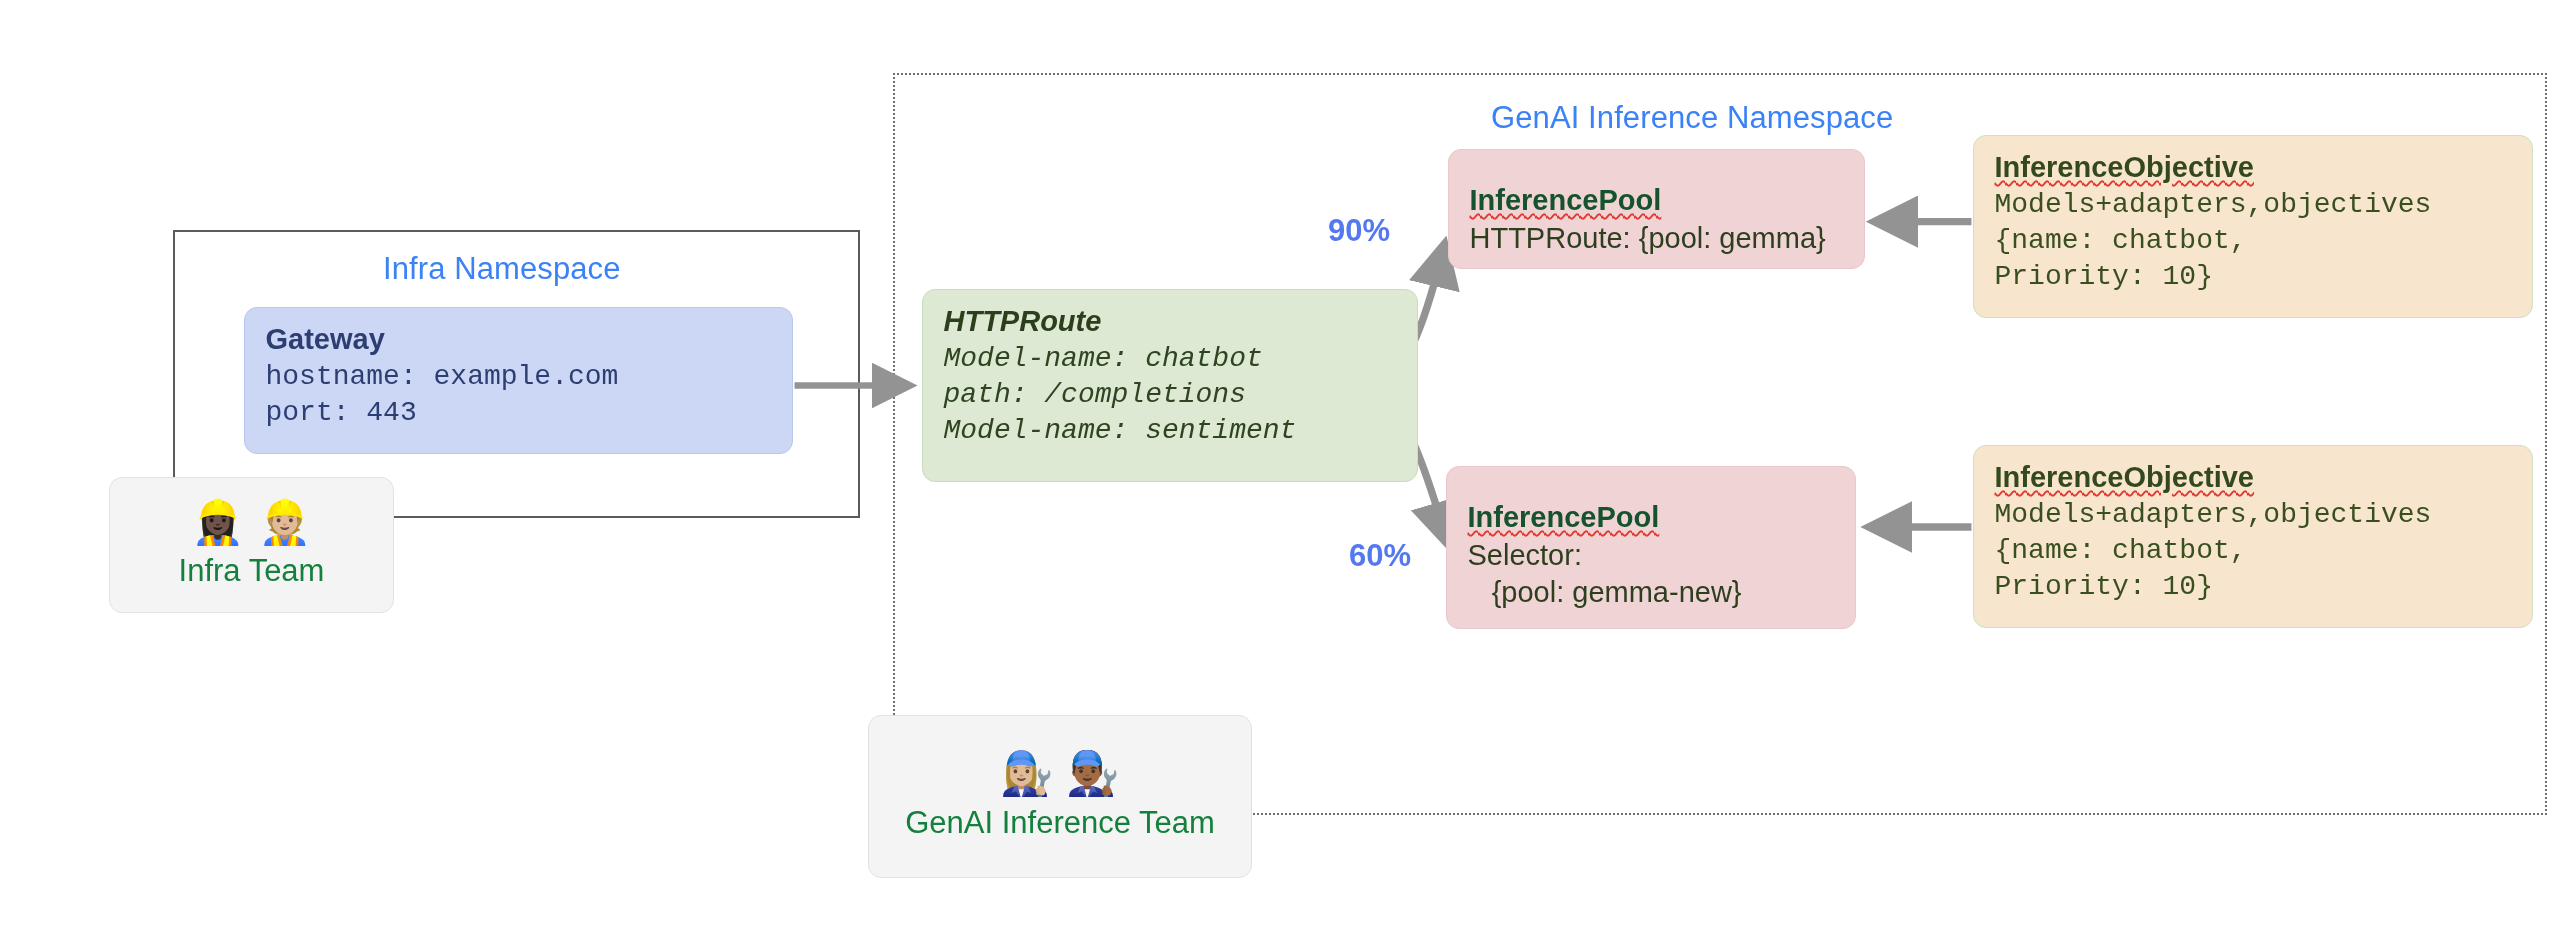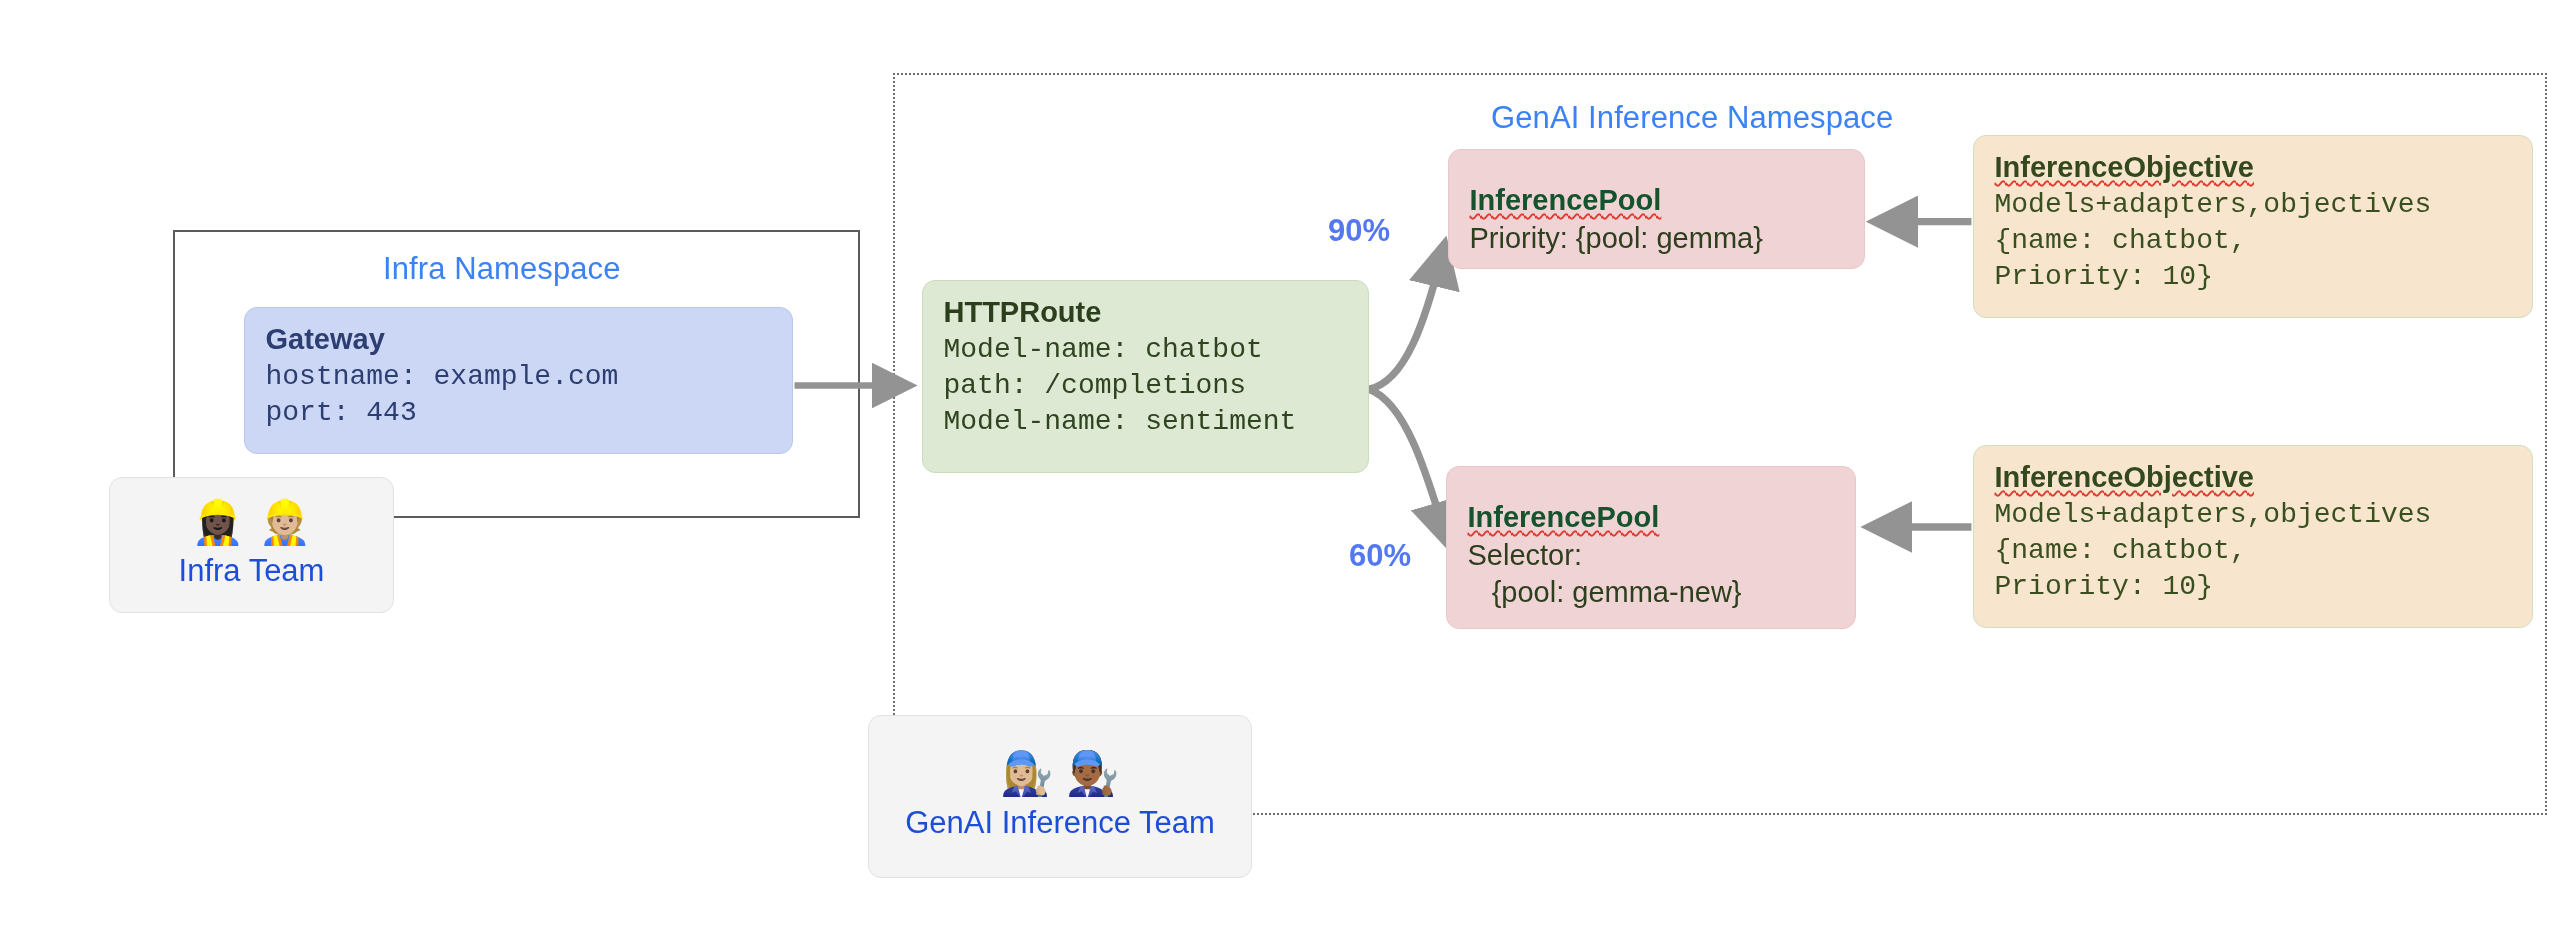--- a/index.html
+++ b/index.html
@@ -112,21 +112,21 @@
     justify-content: center;
   }
   .team .emojis {
     font-size: 43px;
     line-height: 1;
     letter-spacing: 13px;
     margin-bottom: 9.3px;
     padding-left: 13px;
   }
   .team .team-label {
-    color: #1d4ed8;
+    color: #15803d;
     font-size: 31px;
     font-weight: 400;
     white-space: nowrap;
   }
 
   
   .pct {
     position: absolute;
     color: #5478f0;
     font-weight: bold;
@@ -182,30 +182,30 @@
       <line x1="2117" y1="566" x2="2007" y2="566" stroke="#939393" stroke-width="8" marker-end="url(#head)"></line>
     </g>
   </svg>
 
   <div class="box box-gateway" style="left:244px; top:307px; width:549px; height:147px;">
     <div class="title">Gateway</div>
     <div class="mono">hostname: example.com</div>
     <div class="mono">port: 443</div>
   </div>
 
-  <div class="box box-httproute" style="left:922px; top:280px; width:447px; height:193px;">
+  <div class="box box-httproute" style="left:922px; top:289px; width:496px; height:193px;font-style:italic;">
     <div class="title">HTTPRoute</div>
     <div class="mono">Model-name: chatbot</div>
     <div class="mono">path: /completions</div>
     <div class="mono">Model-name: sentiment</div>
   </div>
 
   <div class="box box-pool" style="left:1448px; top:149px; width:417px; height:120px;">
     <div class="title spell">InferencePool</div>
-    <div class="sans">Priority: {pool: gemma}</div>
+    <div class="sans">HTTPRoute: {pool: gemma}</div>
   </div>
 
   <div class="box box-pool" style="left:1446px; top:466px; width:410px; height:163px;">
     <div class="title spell">InferencePool</div>
     <div class="sans">Selector:</div>
     <div class="sans">   {pool: gemma-new}</div>
   </div>
 
   <div class="box box-objective" style="left:1973px; top:135px; width:560px; height:183px;">
     <div class="title spell">InferenceObjective</div>

